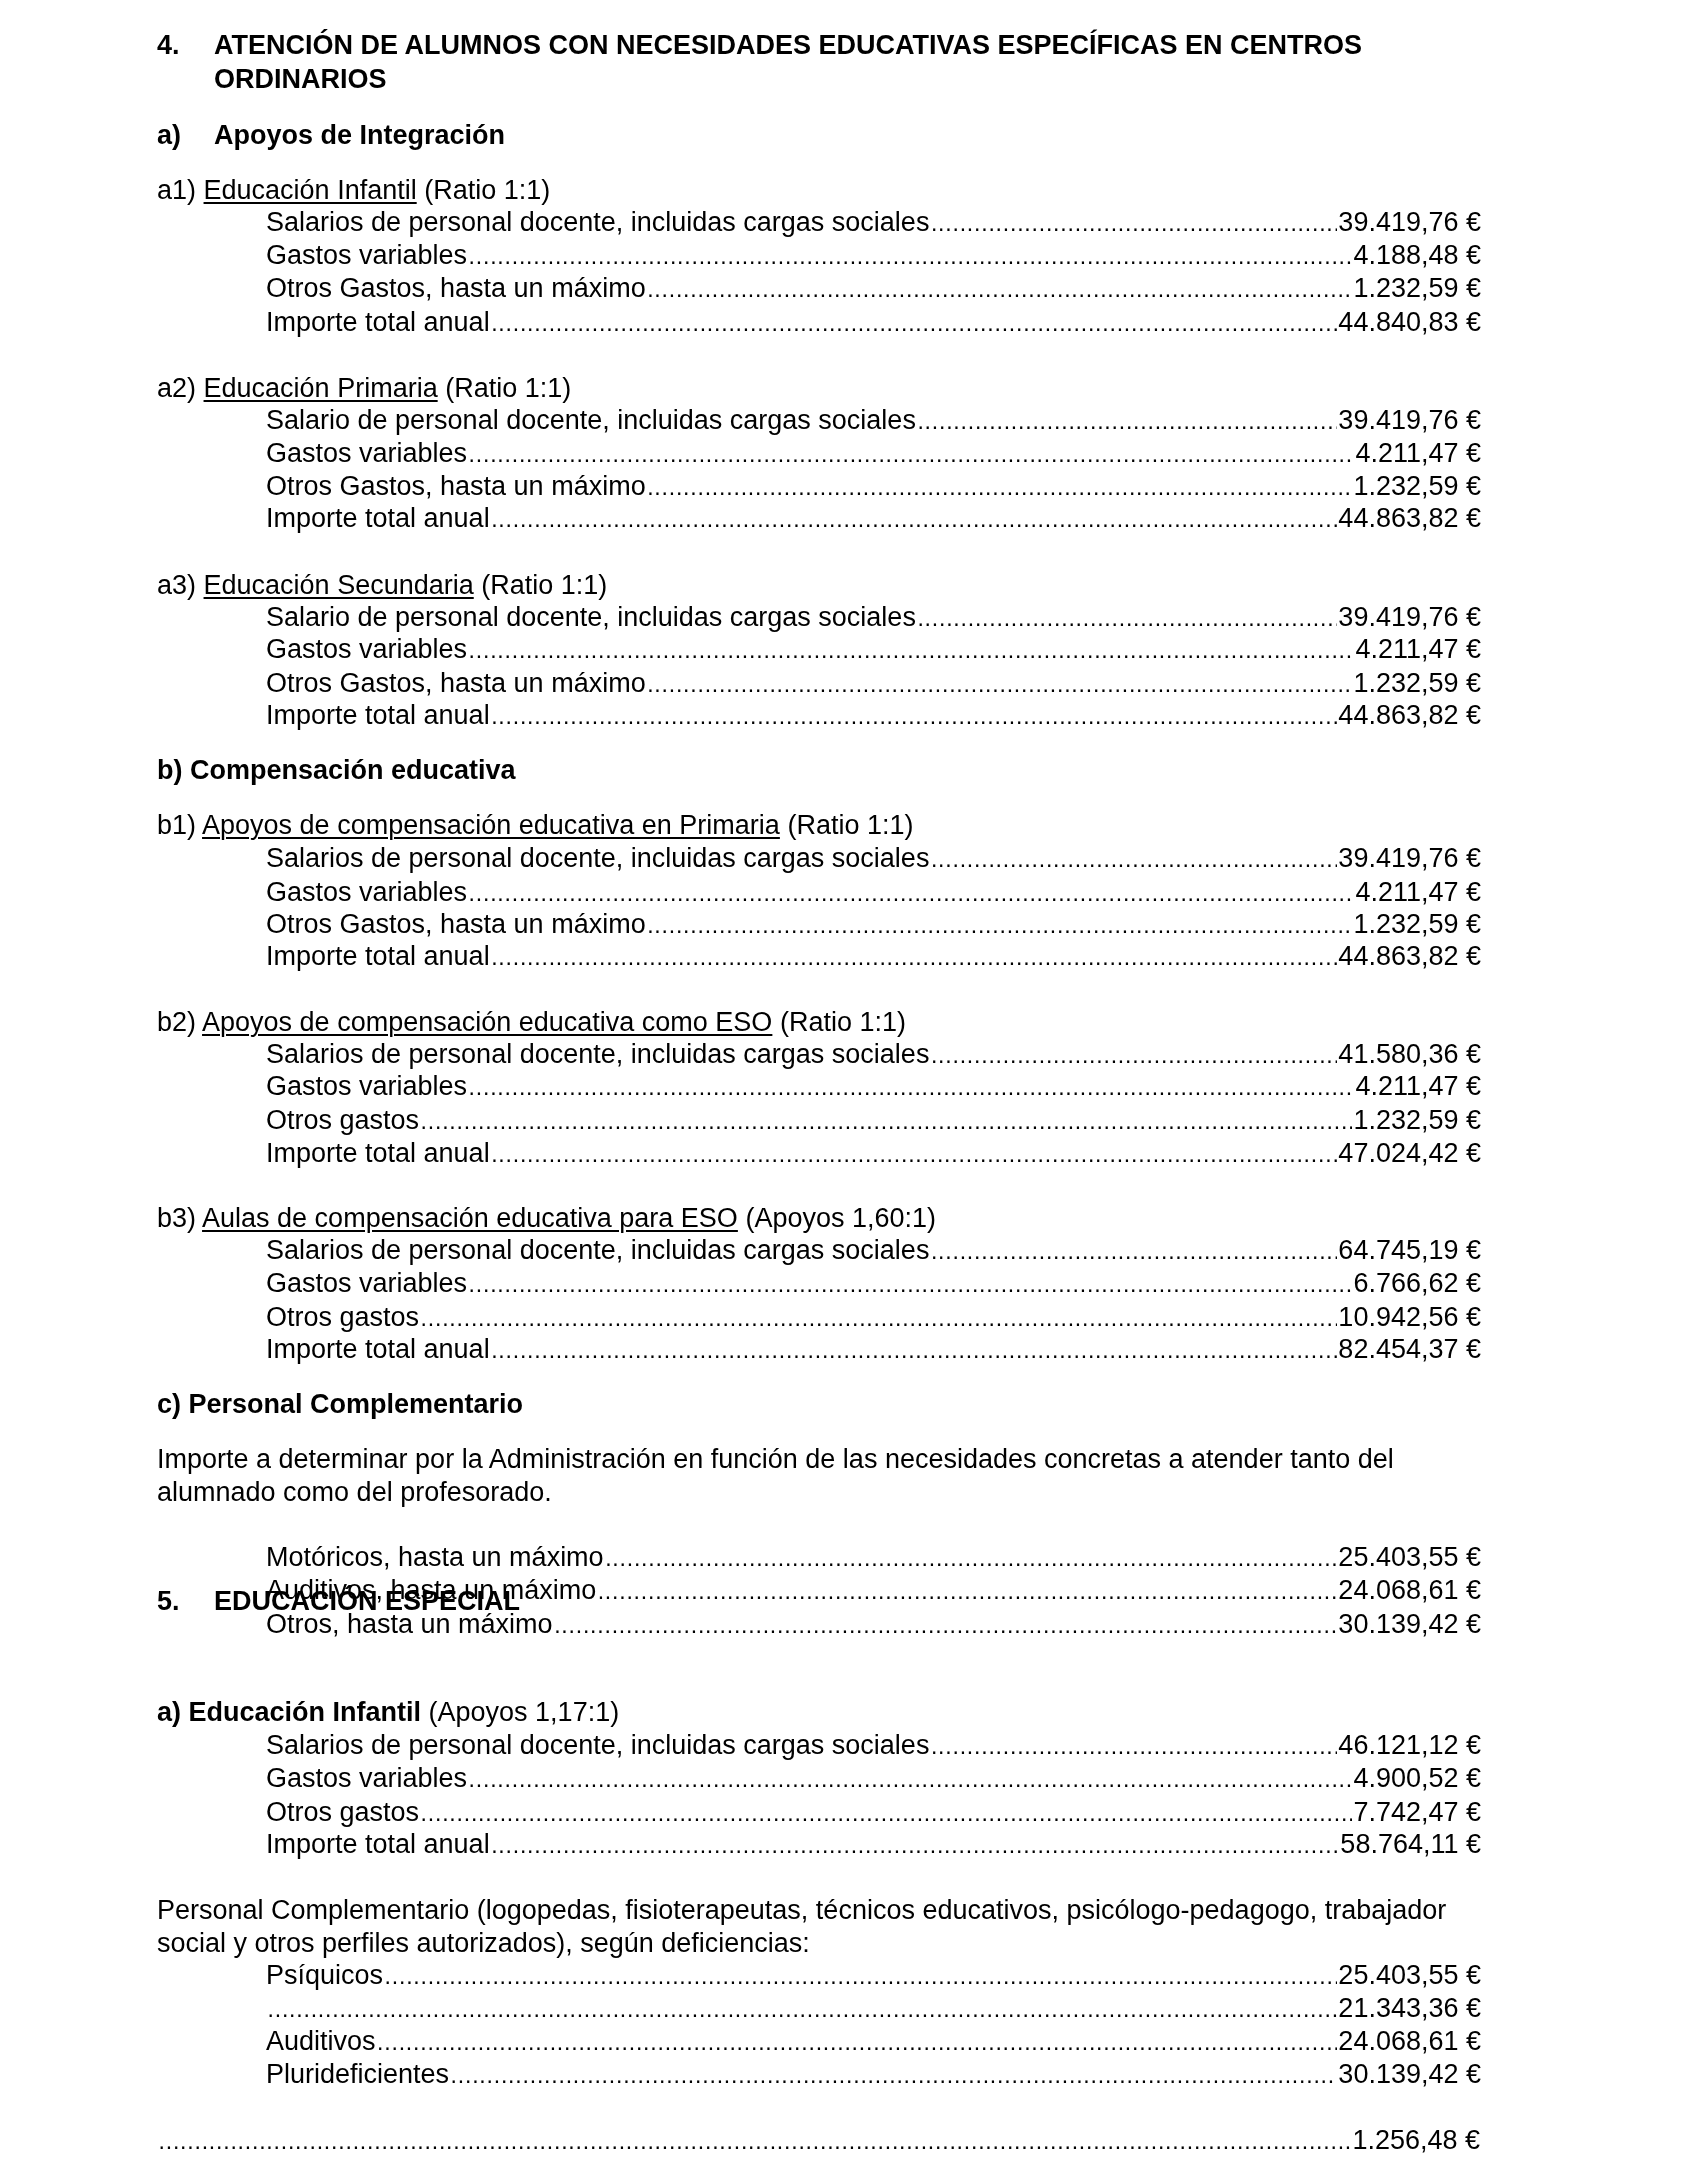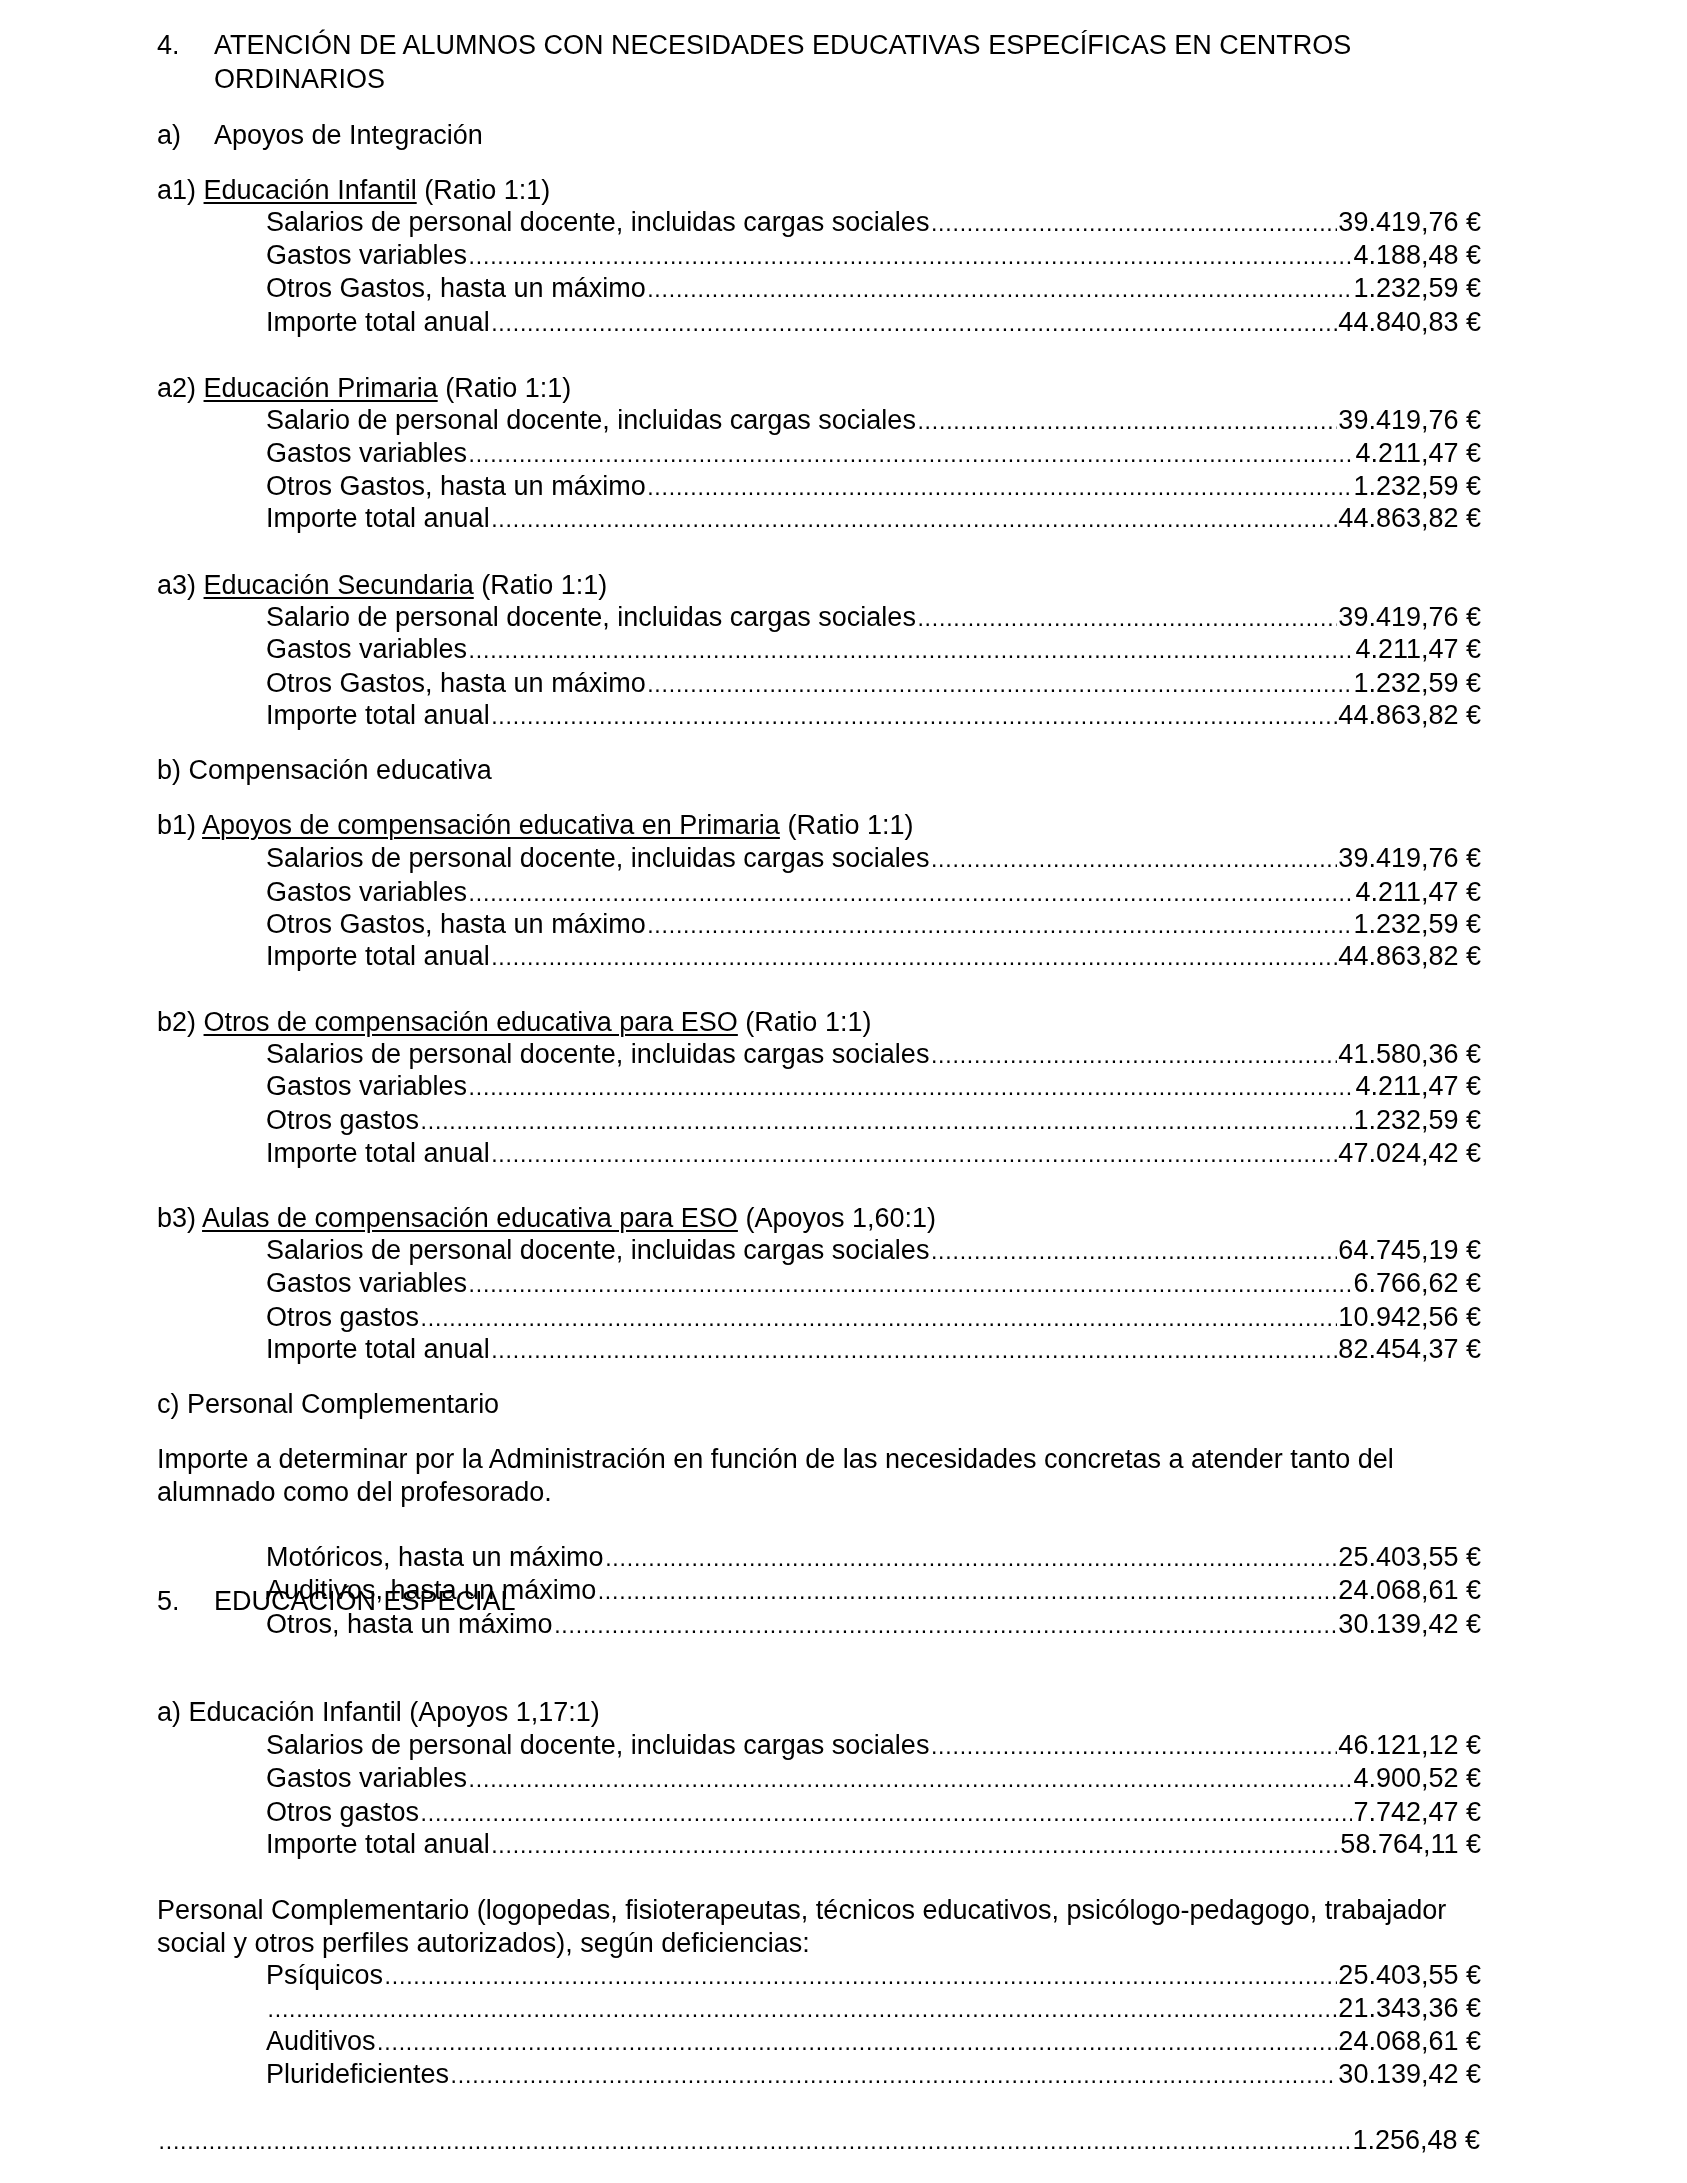--- a/index.html
+++ b/index.html
@@ -1,20 +1,20 @@
 <!DOCTYPE html>
 <html style="font-size:12px"><head>
 <meta charset="utf-8">
 <style>
   html, body { margin: 0; padding: 0; background: #ffffff; }
   body { width: 1688px; height: 2183px; position: relative; overflow: hidden;
          font-family: "Liberation Sans", sans-serif; color: #000; font-size: 27px; }
   .ln { position: absolute; left: 0; height: 33px; line-height: 33px; white-space: nowrap; }
   .m { left: 157px; }
-  .b { font-weight: normal; }
+  .b { font-weight: bold; }
   .num { display: inline-block; width: 57px; }
   .u { text-decoration: underline; text-underline-offset: 3px; text-decoration-thickness: 1.5px; }
   .row { position: absolute; left: 266px; width: 1215px; height: 33px; line-height: 33px;
          display: flex; align-items: baseline; white-space: nowrap; }
   .row.wide { left: 157px; width: 1323px; }
   .row .lbl { flex: 0 0 auto; }
   .row .dots { flex: 1 1 auto; overflow: hidden; letter-spacing: 0.8px; font-size: 23px; margin: 0 1.5px; }
   .row .dots::before { content: "........................................................................................................................................................................................................................................................................"; }
   .row .val { flex: 0 0 auto; }
 </style>
@@ -131,21 +131,21 @@
     <span class="val">1.232,59 €</span>
   </div>
 <div class="row" style="top:940px">
     <span class="lbl">Importe total anual</span>
     <span class="dots"></span>
     <span class="val">44.863,82 €</span>
   </div>
 
 <div class="ln m" style="top:1006px">
   <span>b2)</span>
-  <span class="u">Otros de compensación educativa para ESO</span>
+  <span class="u">Apoyos de compensación educativa como ESO</span>
   <span>(Ratio 1:1)</span>
 </div>
 <div class="row" style="top:1038px">
     <span class="lbl">Salarios de personal docente, incluidas cargas sociales</span>
     <span class="dots"></span>
     <span class="val">41.580,36 €</span>
   </div>
 <div class="row" style="top:1070px">
     <span class="lbl">Gastos variables</span>
     <span class="dots"></span>

